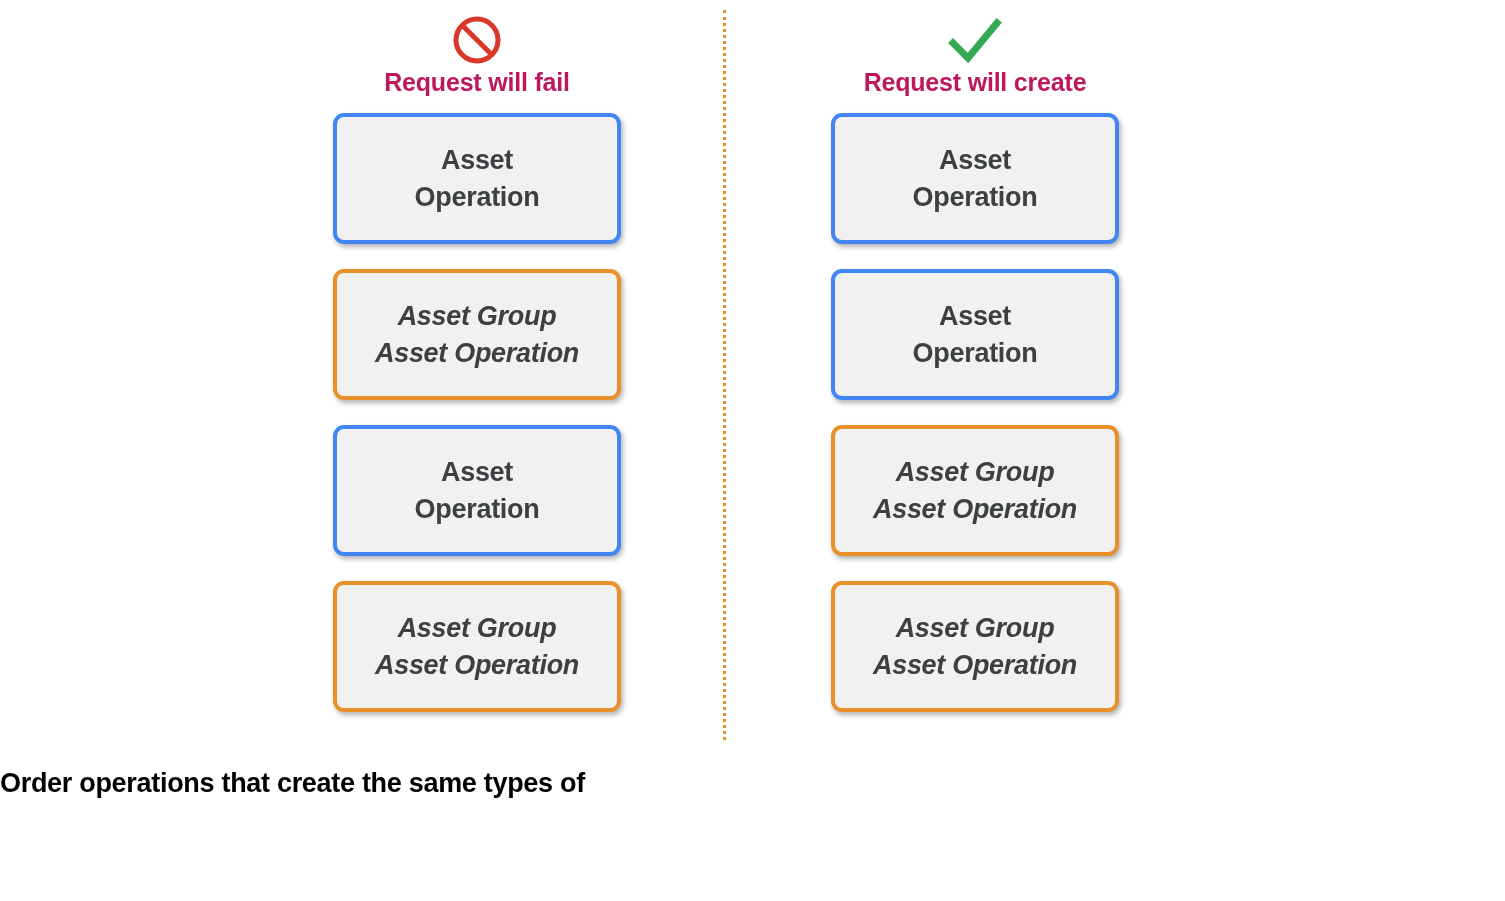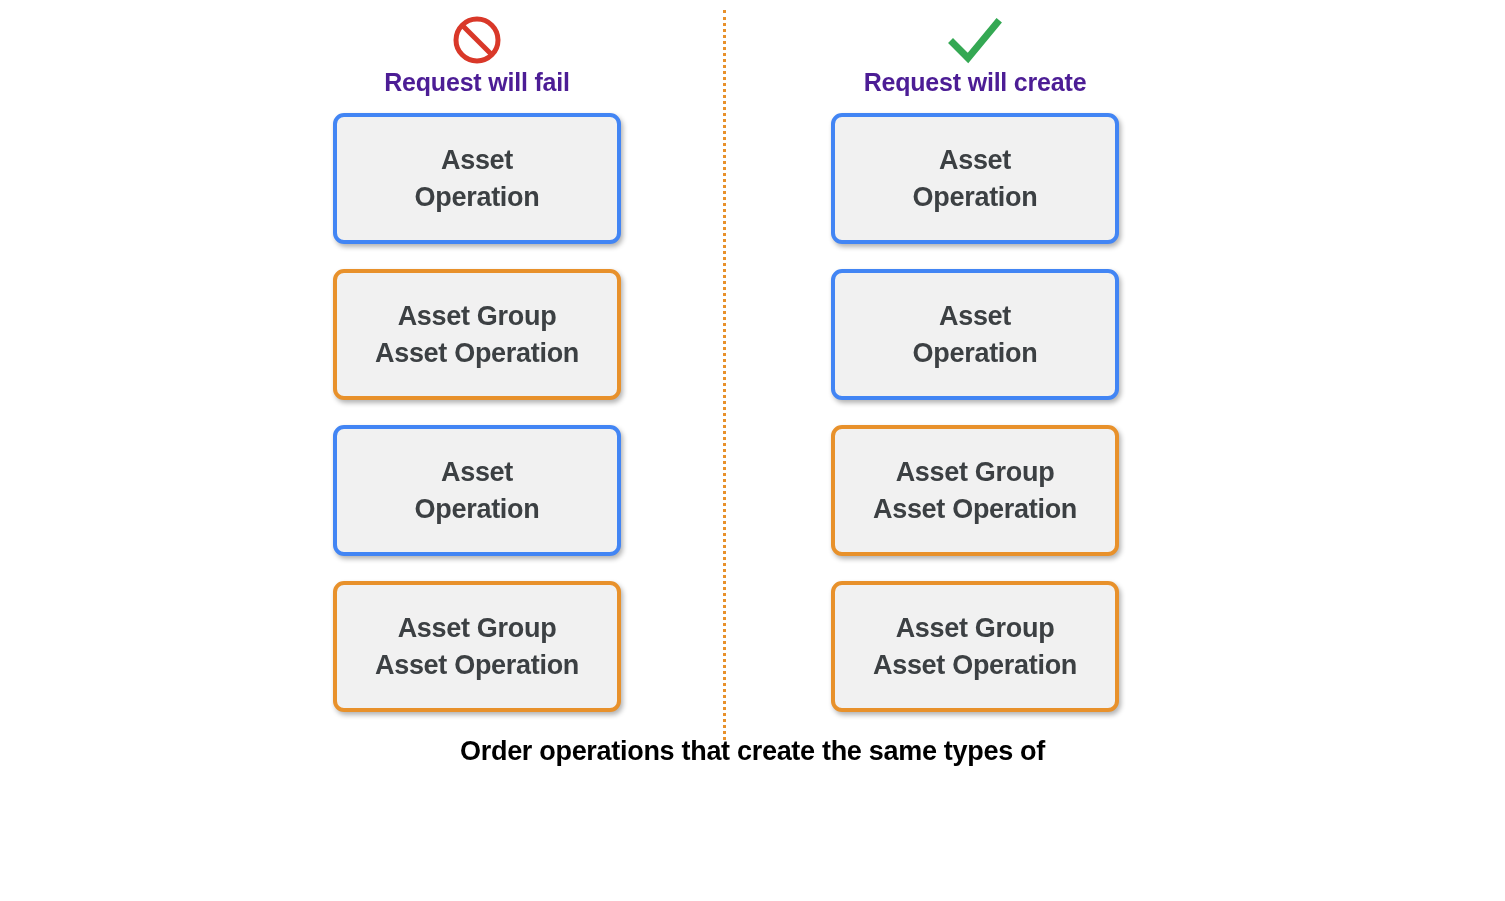--- a/index.html
+++ b/index.html
@@ -48,21 +48,21 @@
   }
   .status-icon {
     height: 56px;
     display: flex;
     align-items: center;
     justify-content: center;
   }
   .col-title {
     font-size: 25px;
     font-weight: bold;
-    color: #4c1d95;
+    color: #be185d;
     letter-spacing: -0.2px;
     margin-top: 2px;
     line-height: 1;
     white-space: nowrap;
   }
 
   
   .box-stack {
     position: absolute;
     top: 113px;
@@ -83,30 +83,29 @@
     align-items: center;
     justify-content: center;
     text-align: center;
     color: #3C4043;
     font-size: 27px;
     font-weight: bold;
     line-height: 1.35;
     letter-spacing: -0.3px;
   }
   .box.blue   { border-color: #4285F4; }
-  .box.orange { border-color: #E8912B; }
+  .box.orange { border-color: #E8912B; font-style: italic; }
   .box .line { display: block; white-space: nowrap; }
 
   
   .caption {
     position: absolute;
-    top: 732px;
+    top: 764px;
     left: 0;
     width: 1505px;
-    text-align: center;
     color: #000000;
     font-size: 27px;
     font-weight: bold;
     line-height: 1.42;
     letter-spacing: -0.3px;
   }
   .caption .line { display: block; }
 </style>
 </head>
 <body>

